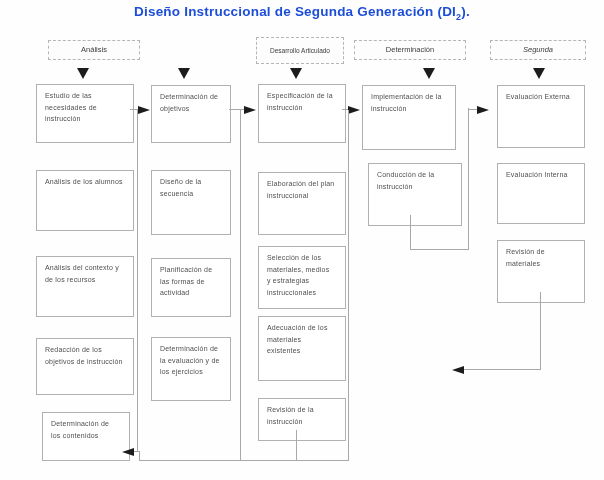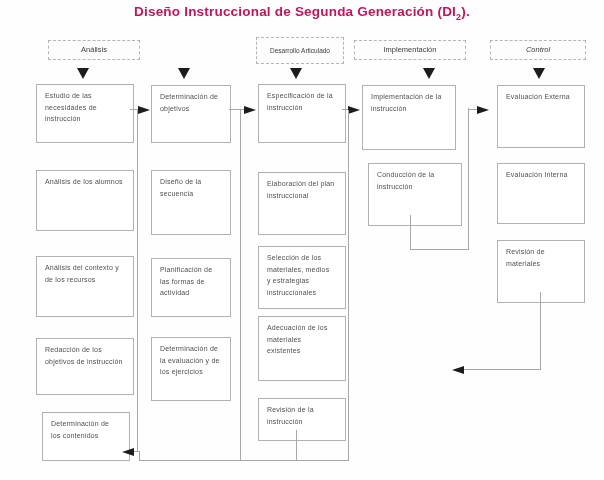--- a/index.html
+++ b/index.html
@@ -1,19 +1,19 @@
 <!DOCTYPE html>
 <html><head>
 <meta charset="utf-8">
 <style>
   html,body{margin:0;padding:0;background:#ffffff;}
   .stage{position:relative;width:604px;height:480px;background:#fefefe;overflow:hidden;
          font-family:"Liberation Sans",sans-serif;filter:blur(0.3px);}
   .title{position:absolute;left:0;top:4px;width:604px;text-align:center;
-         font-size:13.5px;font-weight:bold;color:#be185d;letter-spacing:.2px;}
+         font-size:13.5px;font-weight:bold;color:#1d4ed8;letter-spacing:.2px;}
   .title sub{font-size:9px;}
   .phead{position:absolute;border:1px dashed #b5b5b5;background:#fdfdfd;color:#3c3c3c;
          font-size:7.5px;display:flex;align-items:center;justify-content:center;
          text-align:center;line-height:8px;}
   .pbox{position:absolute;border:1px solid #b1b1b1;background:#fff;color:#4f4f4f;
         font-size:7px;line-height:11.5px;padding:5px 10px 4px 8px;letter-spacing:.2px;}
   .hl{position:absolute;height:1px;background:#a8a8a8;}
   .vl{position:absolute;width:1px;background:#a8a8a8;}
   .tri-d{position:absolute;width:0;height:0;border-left:6px solid transparent;
          border-right:6px solid transparent;border-top:11px solid #1c1c1c;}
@@ -24,22 +24,22 @@
 </style>
 </head>
 <body>
 
 <div class="stage">
 
   <div class="title"><span>Diseño Instruccional de Segunda Generación (DI</span><sub>2</sub><span>).</span></div>
 
   <div class="phead" style="left:48px;top:40px;width:90px;height:18px;">Análisis</div>
   <div class="phead" style="left:256px;top:37px;width:86px;height:25px;font-size:6.5px;">Desarrollo Articulado</div>
-  <div class="phead" style="left:354px;top:40px;width:110px;height:18px;">Implementación</div>
-  <div class="phead" style="left:490px;top:40px;width:94px;height:18px;font-style:italic;">Control</div>
+  <div class="phead" style="left:354px;top:40px;width:110px;height:18px;">Determinación</div>
+  <div class="phead" style="left:490px;top:40px;width:94px;height:18px;font-style:italic;">Segunda</div>
 
   <div class="tri-d" style="left:77px;top:68px;"></div>
   <div class="tri-d" style="left:178px;top:68px;"></div>
   <div class="tri-d" style="left:290px;top:68px;"></div>
   <div class="tri-d" style="left:423px;top:68px;"></div>
   <div class="tri-d" style="left:533px;top:68px;"></div>
 
   <div class="pbox" style="left:36px;top:84px;width:78px;height:48px;">Estudio de las necesidades de instrucción</div>
   <div class="pbox" style="left:36px;top:170px;width:78px;height:50px;">Análisis de los alumnos</div>
   <div class="pbox" style="left:36px;top:256px;width:78px;height:50px;">Análisis del contexto y de los recursos</div>

